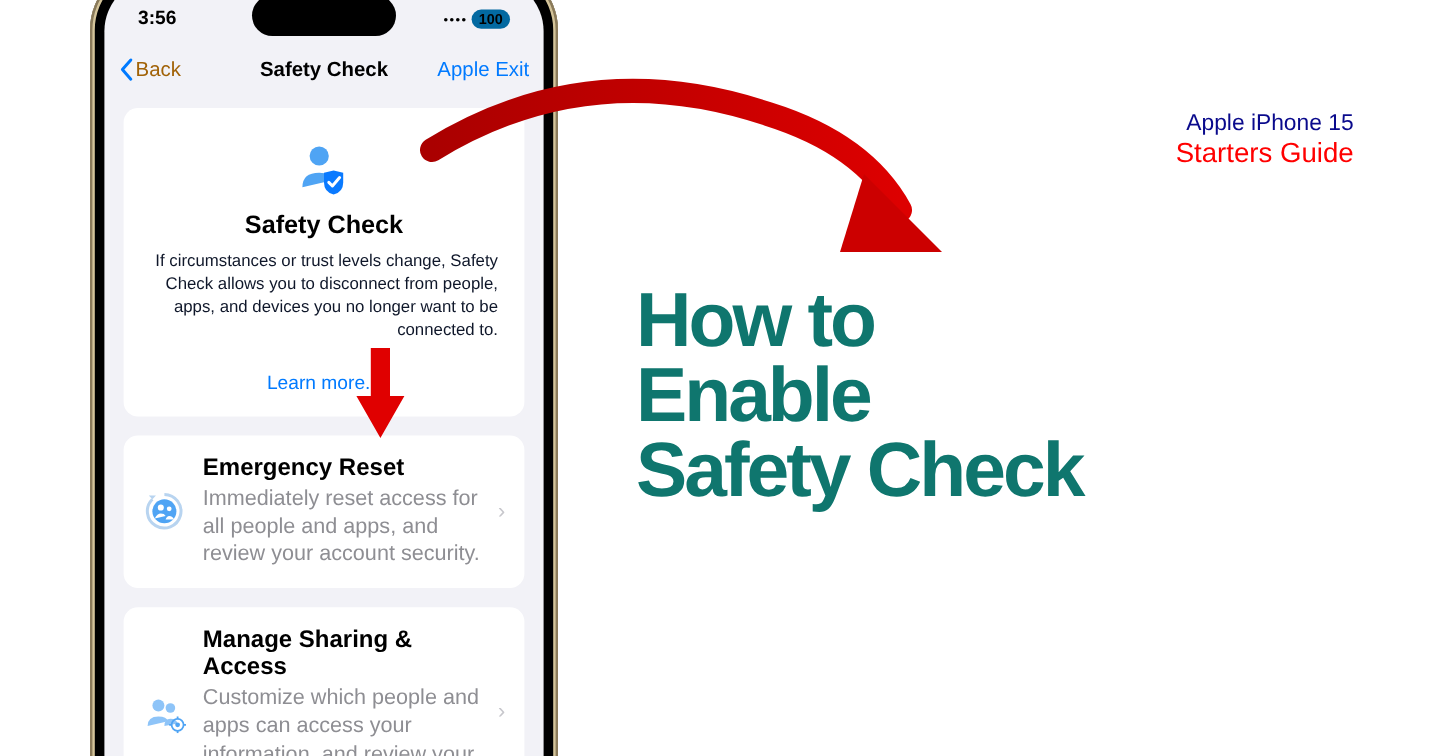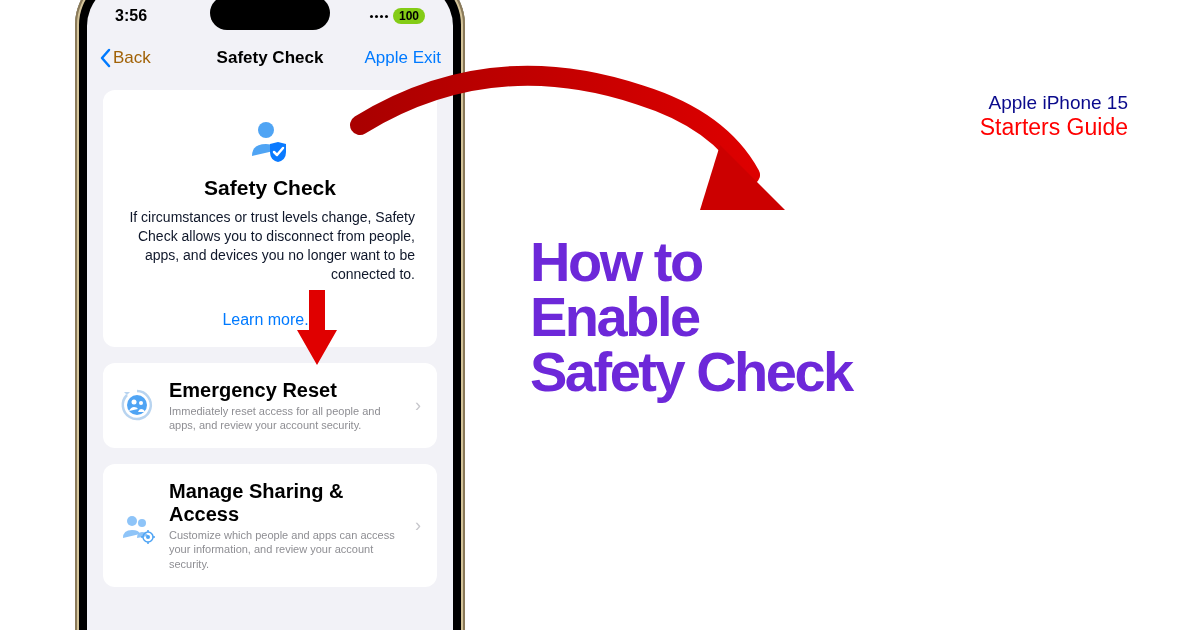--- a/index.html
+++ b/index.html
@@ -63,21 +63,21 @@
       display: flex;
       gap: 2px;
     }
     .signal-dots span {
       width: 3px;
       height: 3px;
       background: #000;
       border-radius: 50%;
     }
     .battery-badge {
-      background: #84cc16;
+      background: #0369a1;
       color: #000;
       font-size: 12px;
       font-weight: 700;
       padding: 1px 6px;
       border-radius: 8px;
     }
     
     
     .nav-bar {
       height: 44px;
@@ -157,21 +157,21 @@
       flex-shrink: 0;
     }
     .action-body { flex: 1; }
     .action-title {
       font-size: 20px;
       font-weight: 600;
       color: #000;
       margin-bottom: 2px;
     }
     .action-desc {
-      font-size: 11px;
+      font-size: 18px;
       color: #8e8e93;
       line-height: 1.3;
     }
     .chevron {
       color: #c7c7cc;
       font-size: 18px;
     }
     
     
     .guide-label {
@@ -189,25 +189,25 @@
     .guide-line2 {
       color: #ff0000;
       font-size: 23px;
       font-weight: 500;
     }
     
     .headline {
       position: absolute;
       left: 530px;
       top: 235px;
-      font-size: 56px;
+      font-size: 64px;
       font-weight: 700;
       line-height: 0.98;
       letter-spacing: -2.5px;
-      color: #6d28d9;
+      color: #0f766e;
     }
     
     
     .big-arrow {
       position: absolute;
       left: 340px;
       top: 55px;
       width: 480px;
       height: 200px;
       pointer-events: none;

